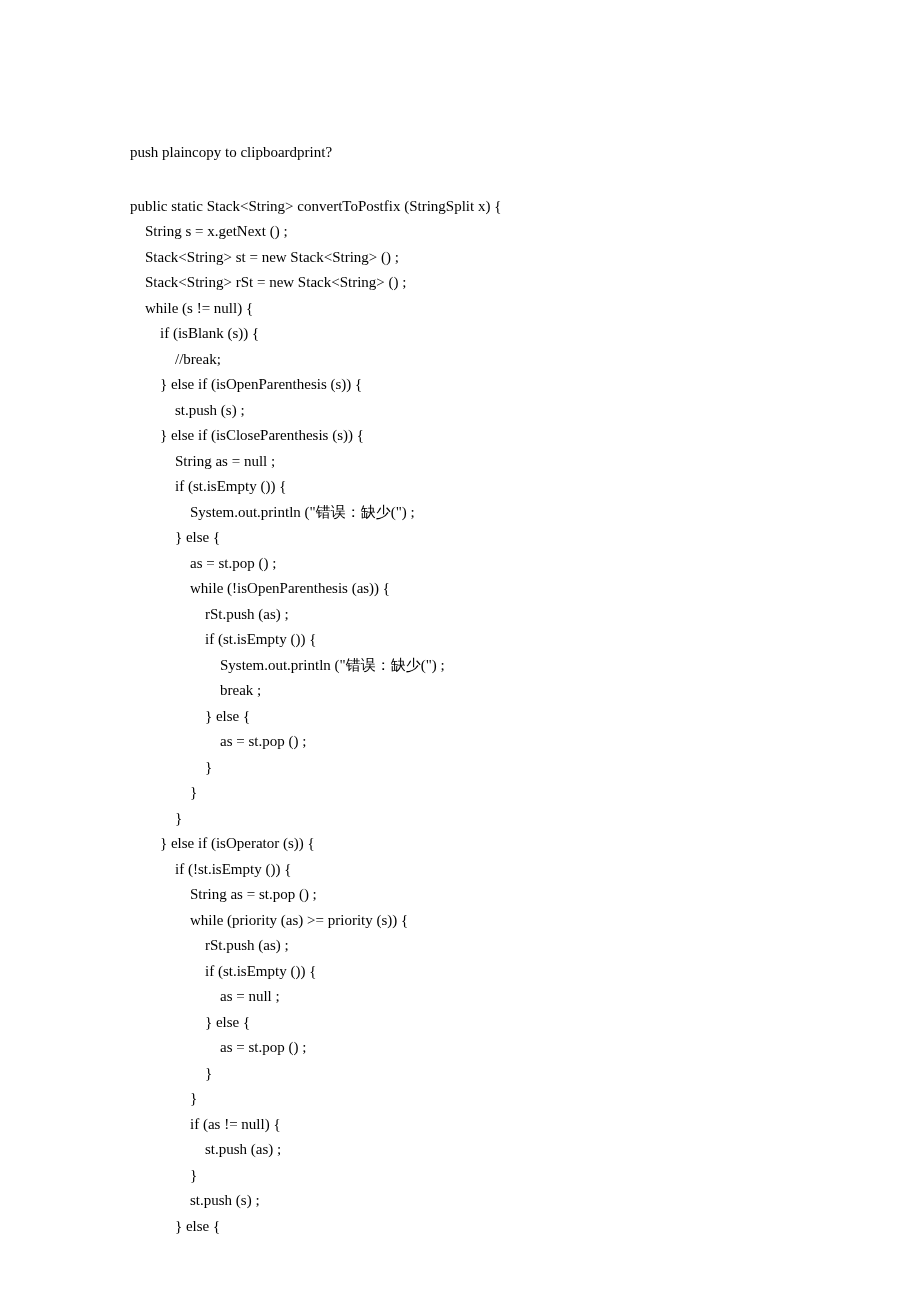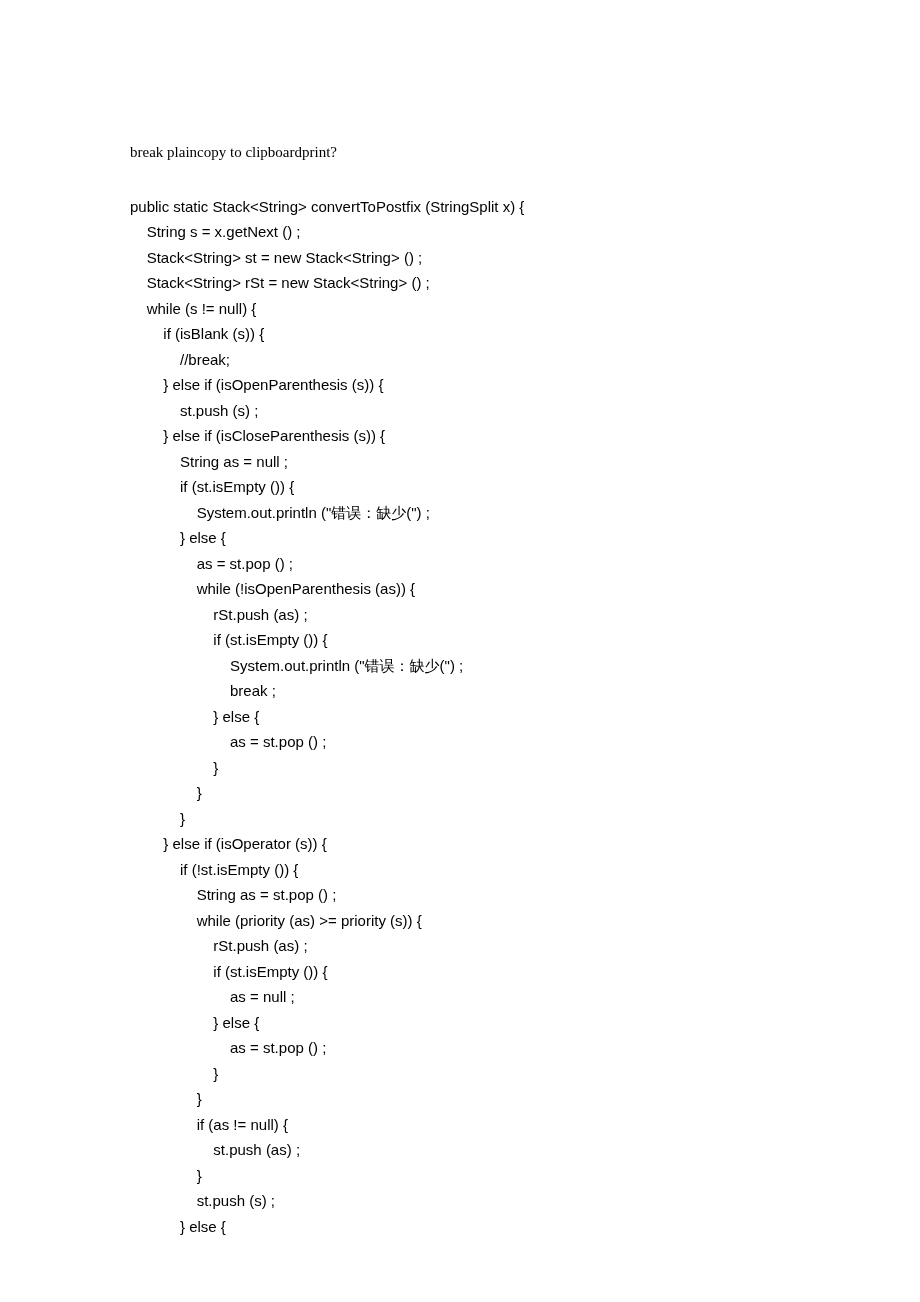--- a/index.html
+++ b/index.html
@@ -9,27 +9,27 @@
       font-family: "Times New Roman", Times, serif;
       font-size: 15px;
       color: #000000;
       line-height: 1.7;
     }
     .header-line {
       margin-bottom: 28px;
     }
     .code-block {
       white-space: pre;
-      font-family: Liberation Sans, sans-serif;
+      font-family: Liberation Serif, serif;
     }
   </style>
 </head>
 <body>
 
-<div class="header-line">break plaincopy to clipboardprint?</div>
+<div class="header-line">push plaincopy to clipboardprint?</div>
 
 <div class="code-block" id="code-container">public static Stack&lt;String&gt; convertToPostfix (StringSplit x) {
     String s = x.getNext () ;
     Stack&lt;String&gt; st = new Stack&lt;String&gt; () ;
     Stack&lt;String&gt; rSt = new Stack&lt;String&gt; () ;
     while (s != null) {
         if (isBlank (s)) {
             //break;
         } else if (isOpenParenthesis (s)) {
             st.push (s) ;

